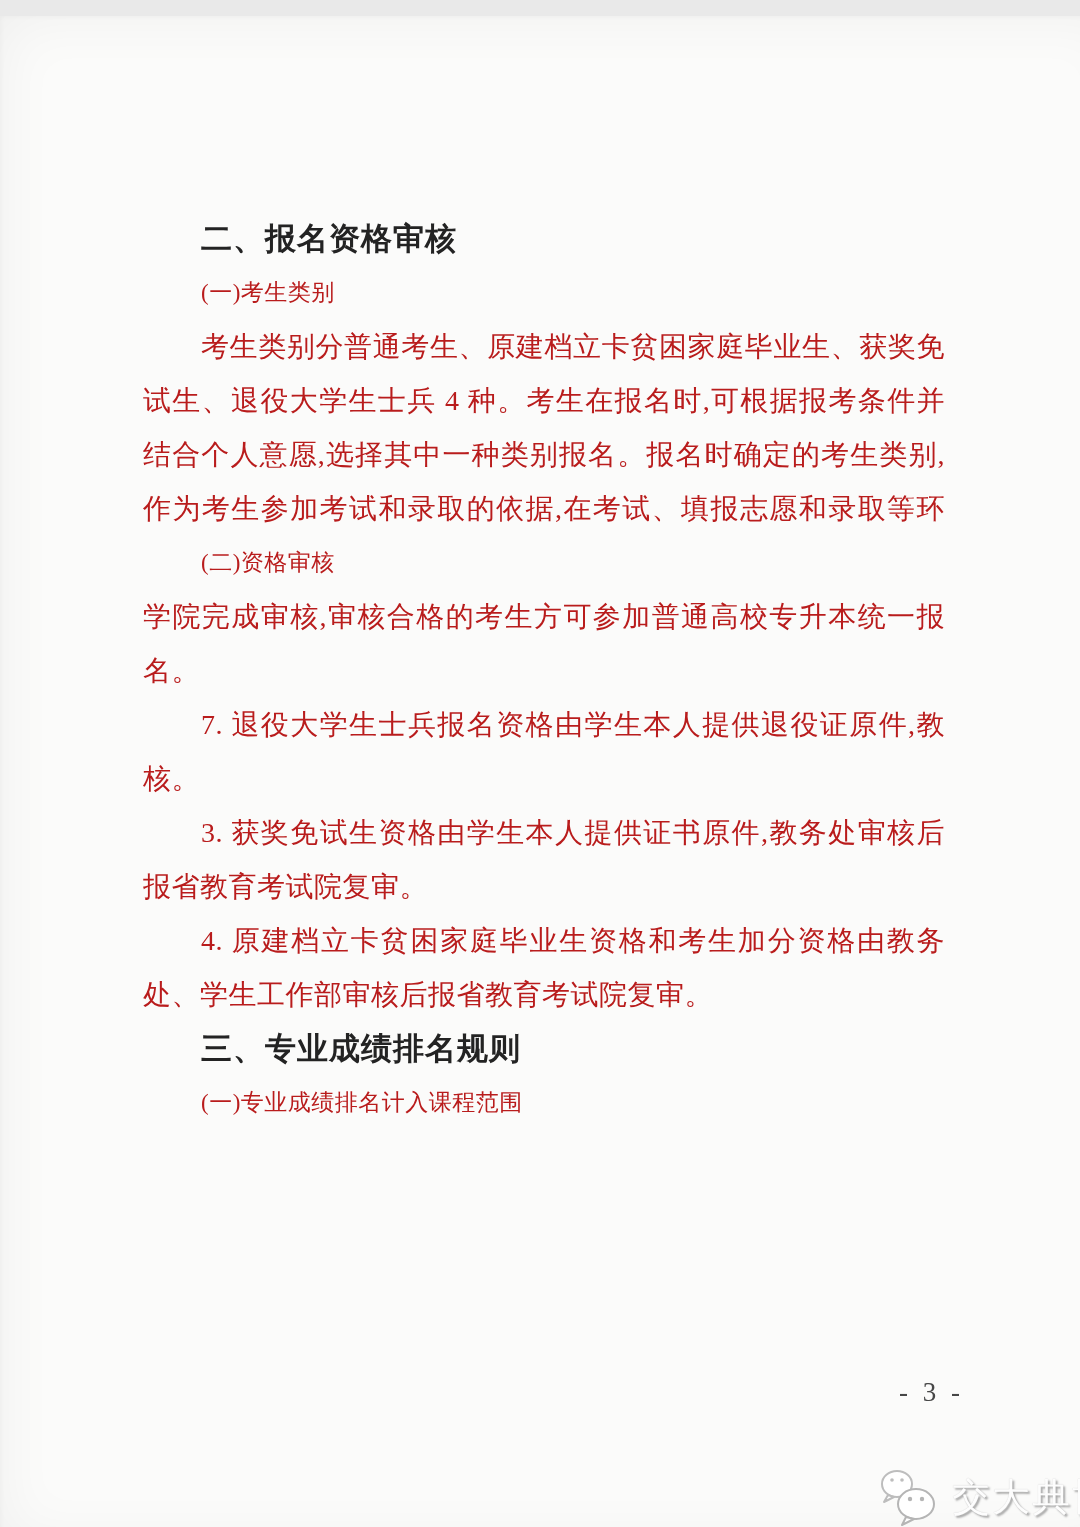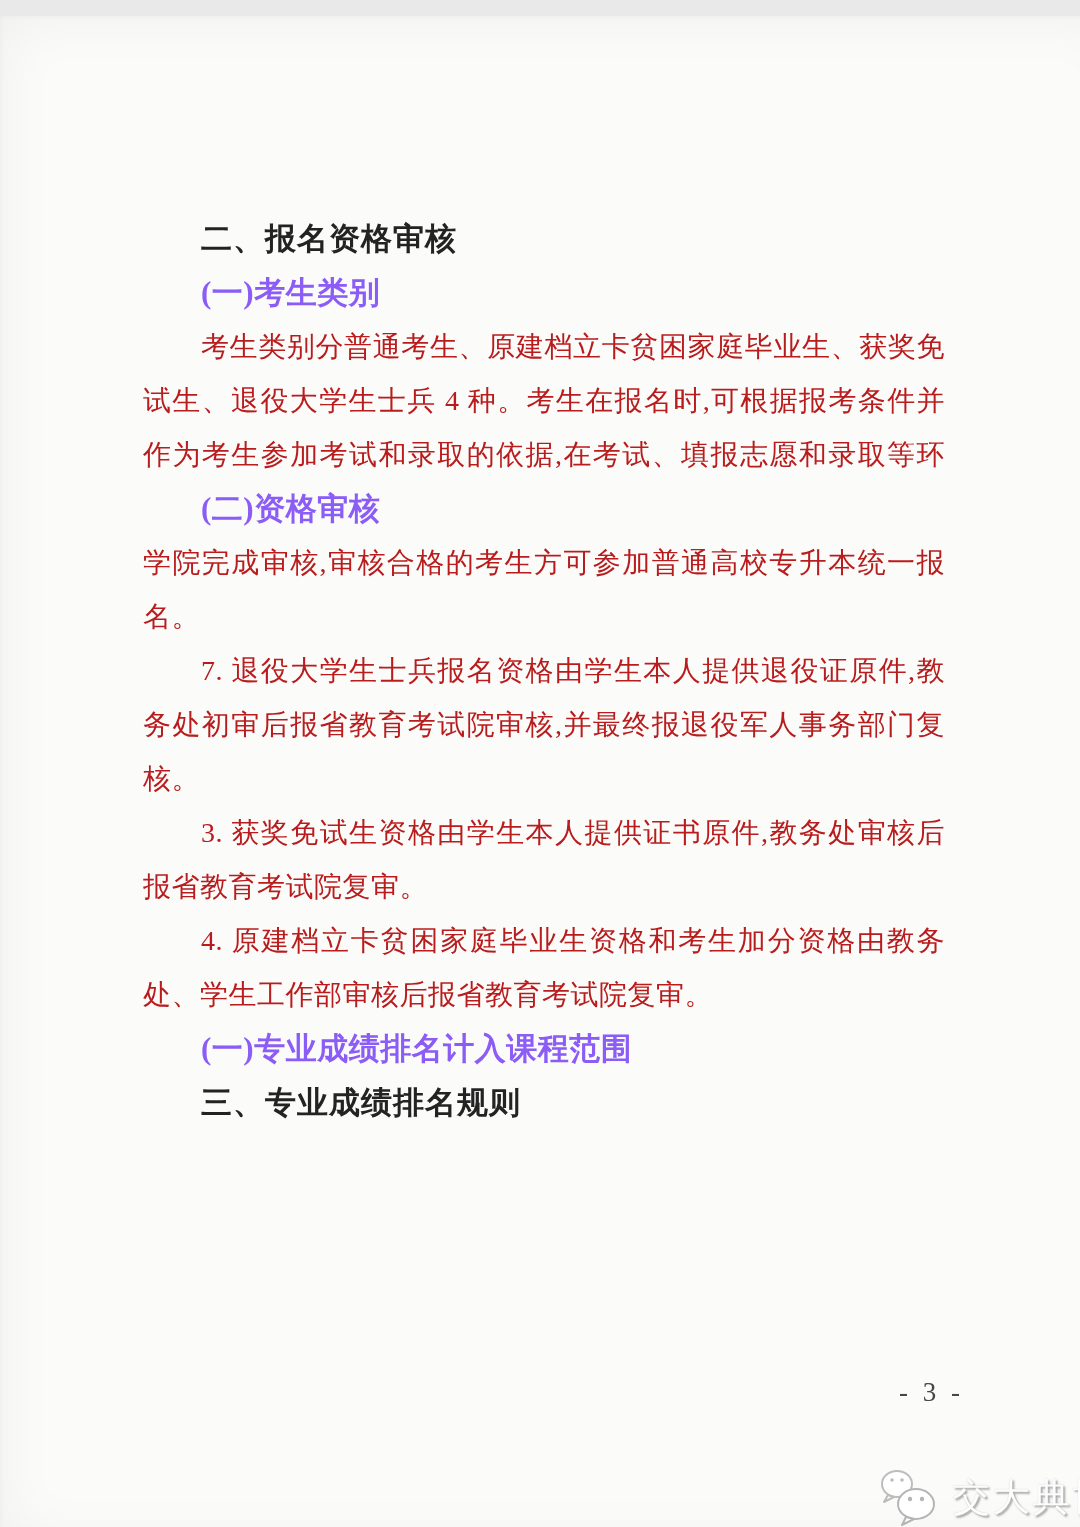--- a/index.html
+++ b/index.html
@@ -33,23 +33,22 @@
     text-align-last:justify;
   }
   .line.heading{
     font-family:"Liberation Sans","DejaVu Sans",sans-serif;
     font-weight:700;
     font-size:31px;
     color:#232323;
     letter-spacing:1px;
   }
   .line.sub{
-    font-size:31px;
-    color:#8b5cf6;
-    font-weight:bold;
+    font-size:23px;
+    color:#b91c1c;
   }
   .page-number{
     position:absolute;
     top:1360px;right:160px;
     font-size:27px;
     line-height:32px;
     color:#474747;
     letter-spacing:4px;
     font-family:"Liberation Serif","DejaVu Serif",serif;
   }
@@ -74,33 +73,33 @@
 </head>
 <body>
 
 <div class="page">
 
   <div class="text-col" id="lines">
       <div class="line heading indent">二、报名资格审核</div>
       <div class="line sub indent">(一)考生类别</div>
       <div class="line body indent full">考生类别分普通考生、原建档立卡贫困家庭毕业生、获奖免</div>
       <div class="line body full">试生、退役大学生士兵 4 种。考生在报名时,可根据报考条件并</div>
+      <div class="line body full">结合个人意愿,选择其中一种类别报名。报名时确定的考生类别,</div>
       <div class="line body full">作为考生参加考试和录取的依据,在考试、填报志愿和录取等环</div>
       <div class="line sub indent">(二)资格审核</div>
       <div class="line body full">学院完成审核,审核合格的考生方可参加普通高校专升本统一报</div>
       <div class="line body">名。</div>
       <div class="line body indent full">7. 退役大学生士兵报名资格由学生本人提供退役证原件,教</div>
-      <div class="line body full">务处初审后报省教育考试院审核,并最终报退役军人事务部门复</div>
       <div class="line body">核。</div>
       <div class="line body indent full">3. 获奖免试生资格由学生本人提供证书原件,教务处审核后</div>
       <div class="line body">报省教育考试院复审。</div>
       <div class="line body indent full">4. 原建档立卡贫困家庭毕业生资格和考生加分资格由教务</div>
       <div class="line body">处、学生工作部审核后报省教育考试院复审。</div>
+      <div class="line heading indent">三、专业成绩排名规则</div>
       <div class="line sub indent">(一)专业成绩排名计入课程范围</div>
-      <div class="line heading indent">三、专业成绩排名规则</div>
     </div>
 
   <div class="page-number">- 3 -</div>
 
   <div class="watermark">
     <span>
       <svg width="64" height="62" viewBox="0 0 64 62">
 
         <g stroke="#bdbdbd" stroke-width="2" fill="#ffffff">
           <ellipse cx="21" cy="18" rx="15" ry="13"></ellipse>

